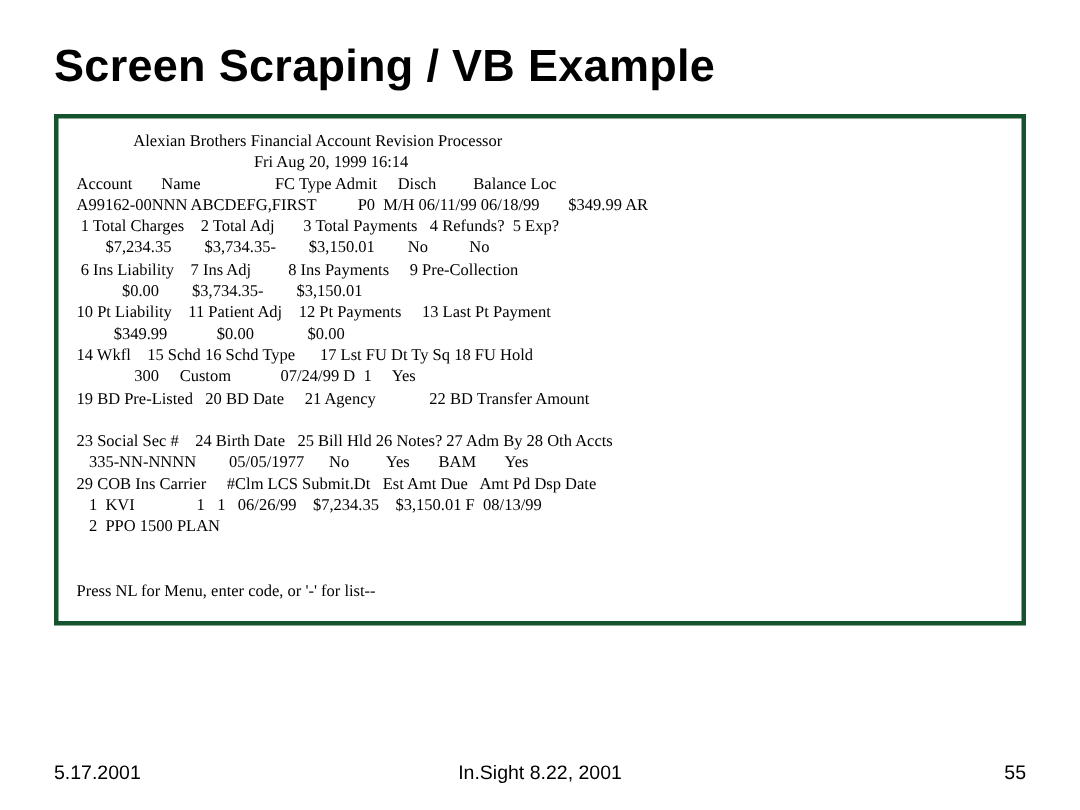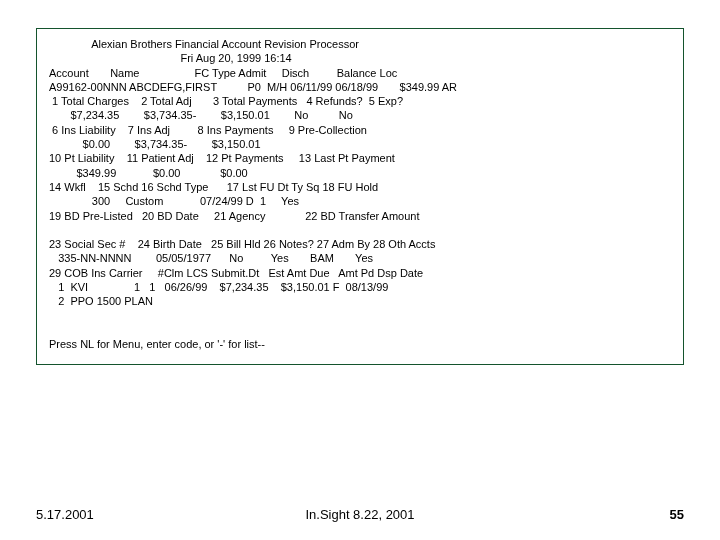--- a/index.html
+++ b/index.html
@@ -15,49 +15,50 @@
     padding: 28px 36px 0 36px;
   }
   h1.title {
     font-size: 30px;
     font-weight: bold;
     margin: 0 0 14px 0;
     color: #000;
     letter-spacing: 0.2px;
   }
   .term-box {
-    border: 1px solid #14532d;
+    border: 3px solid #14532d;
     padding: 8px 12px 12px 12px;
-    font-family: Liberation Sans, sans-serif;
+    font-family: Liberation Serif, serif;
     font-size: 11px;
     line-height: 1.30;
     white-space: pre;
     color: #000;
   }
   .footer {
     position: absolute;
     bottom: 18px;
     left: 0;
     right: 0;
     padding: 0 36px;
     font-size: 13px;
     color: #000;
   }
   .footer .left { float: left; }
   .footer .center {
     position: absolute;
     left: 0; right: 0;
     text-align: center;
   }
-  .footer .right { float: right; font-weight: bold; }
+  .footer .right { float: right; }
 </style>
 </head>
 <body>
 
 <div class="slide">
+  <h1 class="title">Screen Scraping / VB Example</h1>
 
   <div class="term-box"><span>              Alexian Brothers Financial Account Revision Processor</span>
 <span>                                           Fri Aug 20, 1999 16:14</span>
 <span>Account       Name                  FC Type Admit     Disch         Balance Loc</span>
 <span>A99162-00NNN ABCDEFG,FIRST          P0  M/H 06/11/99 06/18/99       $349.99 AR</span>
 <span> 1 Total Charges    2 Total Adj       3 Total Payments   4 Refunds?  5 Exp?</span>
 <span>       $7,234.35        $3,734.35-        $3,150.01        No          No</span>
 <span> 6 Ins Liability    7 Ins Adj         8 Ins Payments     9 Pre-Collection</span>
 <span>           $0.00        $3,734.35-        $3,150.01</span>
 <span>10 Pt Liability    11 Patient Adj    12 Pt Payments     13 Last Pt Payment</span>

